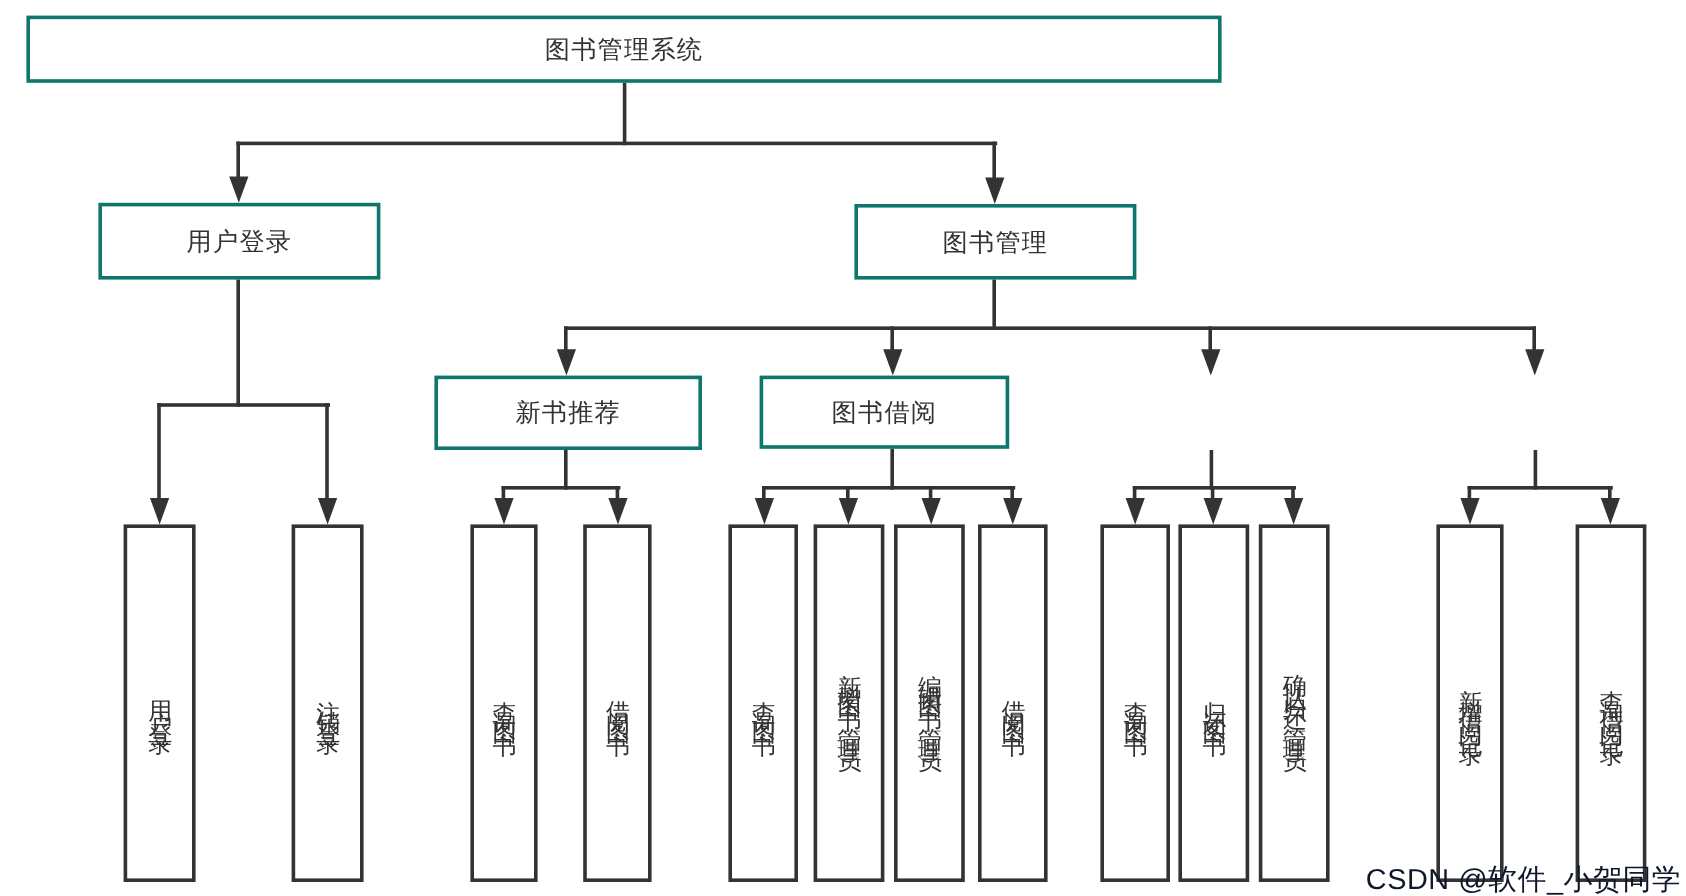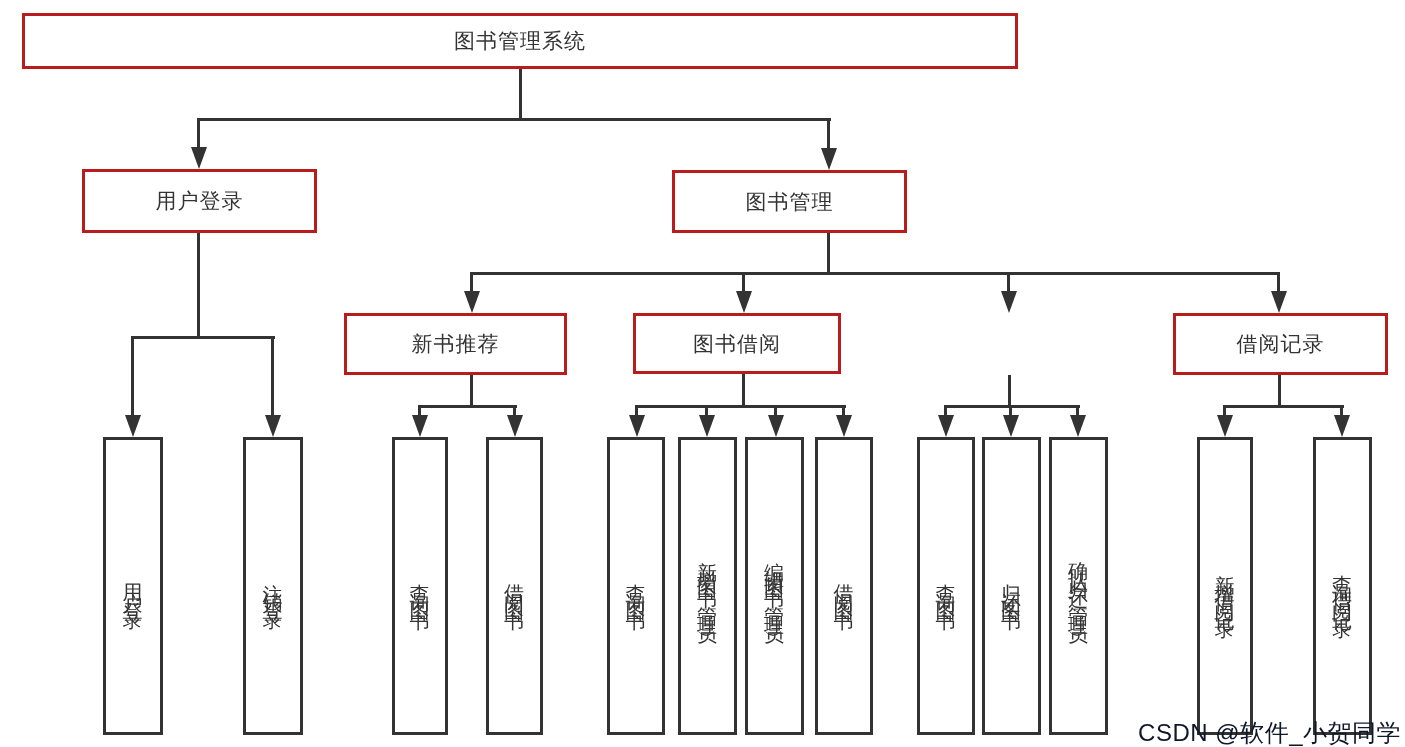--- a/index.html
+++ b/index.html
@@ -3,21 +3,21 @@
 <meta charset="utf-8">
 <style>
   * { margin:0; padding:0; box-sizing:border-box; }
   html,body { background:#ffffff; }
   body { font-family:"Liberation Sans","DejaVu Sans",sans-serif; }
   #app {
     position:relative; width:1405px; height:747px;
     background:#ffffff; overflow:hidden;
   }
   .hbox {
-    position:absolute; background:#ffffff; border:3px solid #b91c1c;
+    position:absolute; background:#ffffff; border:3px solid #0f766e;
     display:flex; align-items:center; justify-content:center;
     font-size:21px; color:#333333; letter-spacing:1px; white-space:nowrap;
   }
   .vbox {
     position:absolute; background:#ffffff; border:3px solid #333333;
     display:flex; align-items:center; justify-content:center;
     writing-mode:vertical-rl; text-orientation:mixed;
     font-size:20px; color:#333333; letter-spacing:9px; line-height:1;
     top:437px; height:298px;
   }
@@ -41,43 +41,42 @@
   <div class="hbox" style="left:22px;top:13px;width:996px;height:56px">图书管理系统</div>
 
   <div class="vl" style="left:519px;top:69px;height:52px"></div>
   <div class="hl" style="left:197px;top:118px;width:634px"></div>
   <div class="vl" style="left:197px;top:118px;height:33px"></div>
   <div class="vl" style="left:827px;top:118px;height:34px"></div>
   <div class="arrow" style="left:191px;top:147px"></div>
   <div class="arrow" style="left:821px;top:148px"></div>
 
   <div class="hbox" style="left:82px;top:169px;width:235px;height:64px">用户登录</div>
-  <div class="hbox" style="left:672px;top:170px;width:235px;height:63px">图书管理</div>
+  <div class="hbox" style="left:712px;top:170px;width:235px;height:63px">图书管理</div>
 
   <div class="vl" style="left:197px;top:233px;height:106px"></div>
   <div class="hl" style="left:131px;top:336px;width:144px"></div>
   <div class="vl" style="left:131px;top:336px;height:83px"></div>
   <div class="vl" style="left:271px;top:336px;height:83px"></div>
   <div class="arrow" style="left:125px;top:415px"></div>
   <div class="arrow" style="left:265px;top:415px"></div>
 
   <div class="vl" style="left:827px;top:233px;height:42px"></div>
   <div class="hl" style="left:470px;top:272px;width:810px"></div>
   <div class="vl" style="left:470px;top:272px;height:22px"></div>
   <div class="vl" style="left:742px;top:272px;height:22px"></div>
   <div class="vl" style="left:1007px;top:272px;height:22px"></div>
   <div class="vl" style="left:1277px;top:272px;height:22px"></div>
   <div class="arrow" style="left:464px;top:291px"></div>
   <div class="arrow" style="left:736px;top:291px"></div>
   <div class="arrow" style="left:1001px;top:291px"></div>
   <div class="arrow" style="left:1271px;top:291px"></div>
 
-  <div class="hbox" style="left:344px;top:313px;width:223px;height:62px">新书推荐</div>
+  <div class="hbox" style="left:362px;top:313px;width:223px;height:62px">新书推荐</div>
   <div class="hbox" style="left:633px;top:313px;width:208px;height:61px">图书借阅</div>
-  <div class="hbox" style="left:1173px;top:313px;width:215px;height:62px">借阅记录</div>
 
   <div class="vl" style="left:470px;top:375px;height:33px"></div>
   <div class="hl" style="left:418px;top:405px;width:99px"></div>
   <div class="vl" style="left:418px;top:405px;height:14px"></div>
   <div class="vl" style="left:513px;top:405px;height:14px"></div>
   <div class="arrow" style="left:412px;top:415px"></div>
   <div class="arrow" style="left:507px;top:415px"></div>
 
   <div class="vl" style="left:742px;top:374px;height:34px"></div>
   <div class="hl" style="left:635px;top:405px;width:211px"></div>

